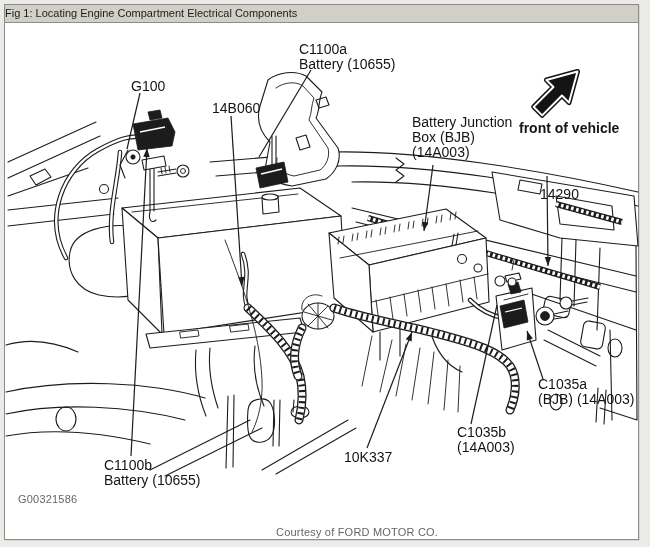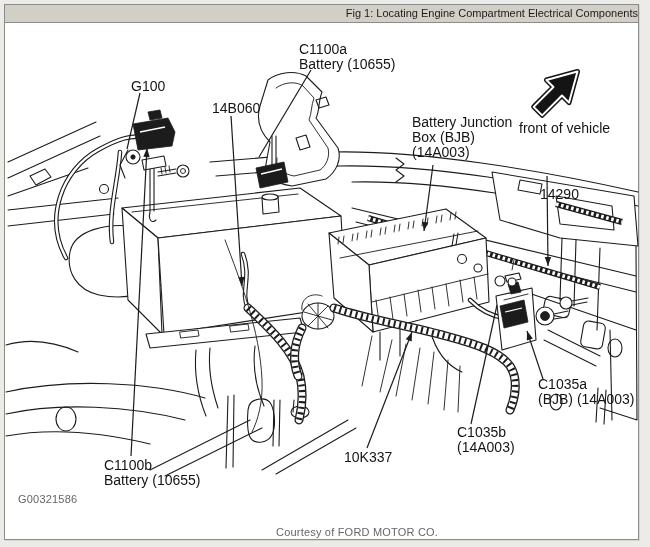--- a/index.html
+++ b/index.html
@@ -1,19 +1,19 @@
 <!DOCTYPE html>
 <html><head>
 <meta charset="utf-8">
 <style>
   html,body{margin:0;padding:0;background:#ebebe8;}
   .stage{position:relative;width:650px;height:547px;font-family:"Liberation Sans",sans-serif;overflow:hidden;background:#ebebe8;}
   .figure-box{position:absolute;left:4px;top:4px;width:633px;height:534px;background:#ffffff;border:1px solid #8c8c8c;box-shadow:1px 1px 0 #d6d6d3;}
   .title-bar{position:absolute;left:0;top:0;right:0;height:17px;background:#d2cfc7;border-bottom:1px solid #8c8c8c;
-             font-size:11px;line-height:17px;padding-left:5px;color:#1c1c1c;text-align:right;}
+             font-size:11px;line-height:17px;color:#1c1c1c;}
   svg.art{position:absolute;left:0;top:0;width:650px;height:547px;pointer-events:none;}
   .line{stroke:#1c1c1c;stroke-width:1.1;fill:none;stroke-linecap:round;stroke-linejoin:round}
   .thin{stroke:#1c1c1c;stroke-width:0.9;fill:none;stroke-linecap:round}
   .fw{fill:#ffffff}
   .fd{fill:#1c1c1c;stroke:#1c1c1c;stroke-width:0.8}
   .cable-o{stroke:#1c1c1c;stroke-width:4.6;fill:none;stroke-linecap:round}
   .cable-i{stroke:#ffffff;stroke-width:2.4;fill:none;stroke-linecap:round}
   .tube-o{stroke:#1c1c1c;stroke-width:9;fill:none;stroke-linecap:round}
   .tube-i{stroke:#ffffff;stroke-width:6.4;fill:none;stroke-linecap:round}
   .tube-r{stroke:#1c1c1c;stroke-width:6.4;fill:none;stroke-dasharray:2 3.6}
@@ -249,18 +249,18 @@
       </div>
       <div class="callout" style="left: 344px; top: 450px;">
         <div>10K337</div>
       </div>
       <div class="callout" style="left: 104px; top: 458px;">
         <div>C1100b</div>
         <div>Battery (10655)</div>
       </div>
     </div>
 
-  <div class="callout" style="left:519px;top:121px;">front of vehicle</div>
+  <div class="callout" style="left:519px;top:121px;font-weight:bold;">front of vehicle</div>
 
   <div class="fineprint" style="left:18px;top:493px;">G00321586</div>
 
   <div class="fineprint" style="left:276px;top:526px;">Courtesy of FORD MOTOR CO.</div>
 </div>
 
 </body></html>

